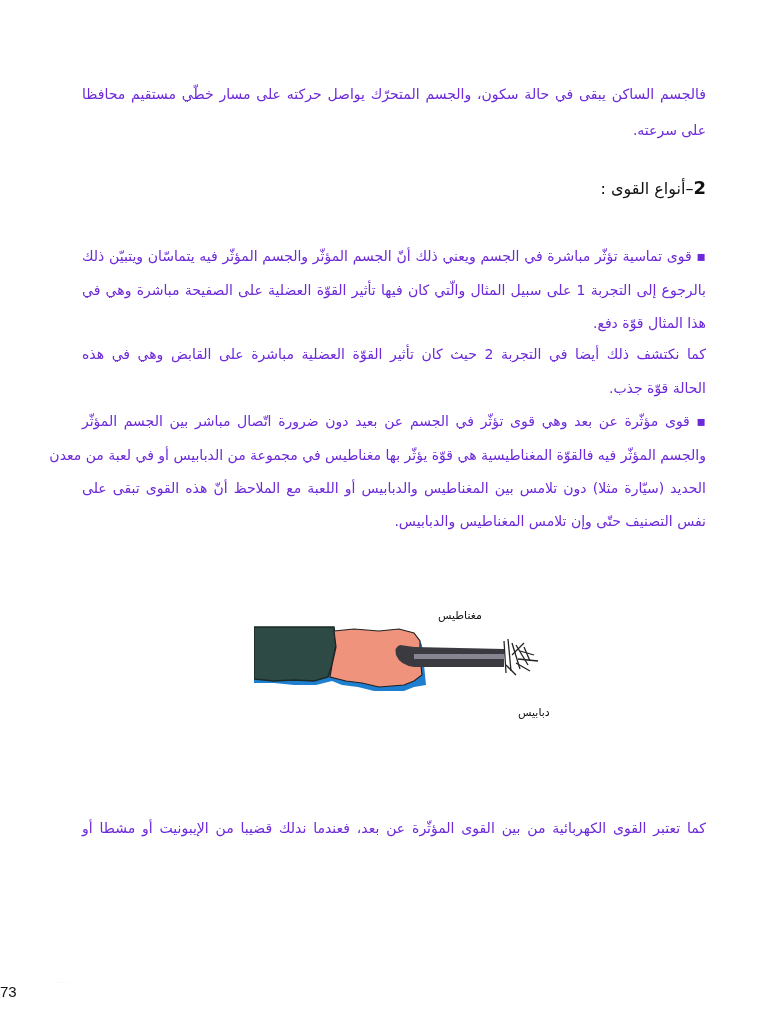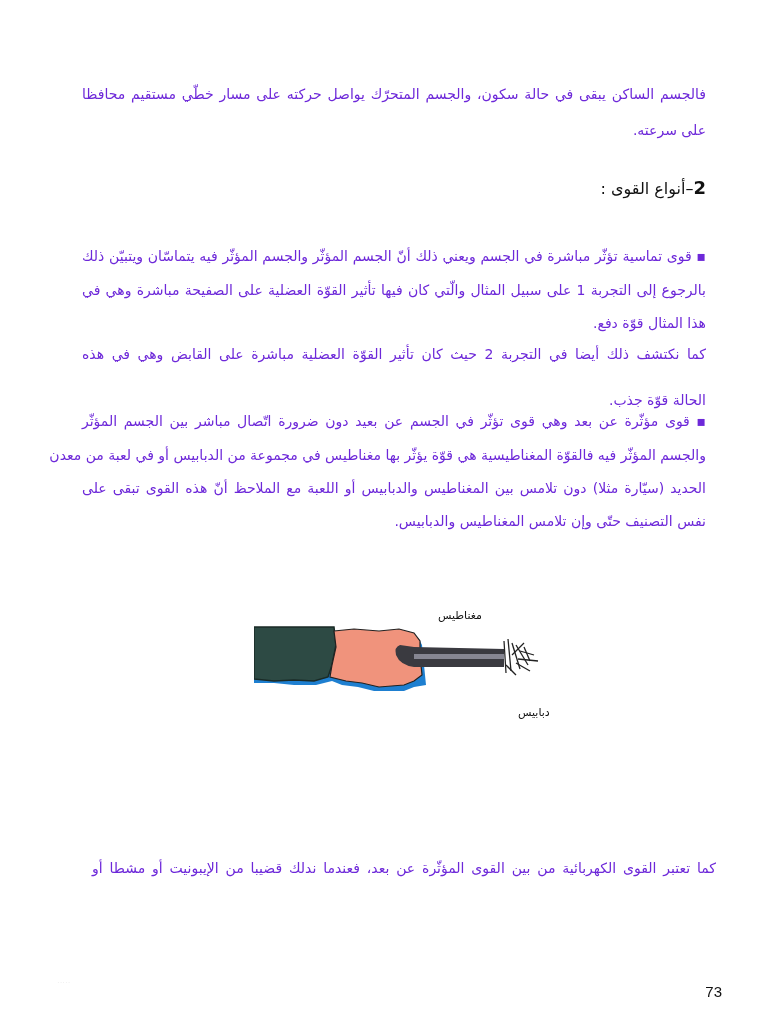--- a/index.html
+++ b/index.html
@@ -17,21 +17,21 @@
   .heading {
     position: absolute; direction: rtl; white-space: nowrap;
     font-family: "DejaVu Sans", sans-serif; font-size: 16px; line-height: 22px; color: #111;
   }
   .heading .num { font-weight: bold; font-size: 18px; }
   .figure { position: absolute; left: 254px; top: 605px; width: 300px; height: 120px; }
   .fig-label {
     position: absolute; direction: rtl; font-family: "DejaVu Sans", sans-serif; font-size: 11px; color: #111;
   }
   .page-number {
-    position: absolute; left: 0; width: 722px; top: 983px; text-align: right;
+    position: absolute; left: 0; width: 722px; top: 983px; text-align: left;
     font-family: "Liberation Sans", sans-serif; font-size: 15px; color: #111;
   }
   .faint-mark {
     position: absolute; left: 57px; top: 978px; font-family: "Liberation Sans", sans-serif;
     font-size: 8px; color: #eeeeee;
   }
 </style>
 </head>
 <body>
 
@@ -42,21 +42,21 @@
 
   <div class="heading" style="right:78px; top:177px;">
     <span class="num">2</span><span>–</span><span>أنواع القوى :</span>
   </div>
 
   <div class="line" style="left:82px; top:246px; width:624px;">▪ قوى تماسية تؤثّر مباشرة في الجسم ويعني ذلك أنّ الجسم المؤثّر والجسم المؤثّر فيه يتماسّان ويتبيّن ذلك</div>
   <div class="line" style="left:82px; top:280px; width:624px;">بالرجوع إلى التجربة  1 على سبيل المثال والّتي كان فيها تأثير القوّة العضلية على الصفيحة مباشرة وهي في</div>
   <div class="line last" style="left:82px; top:313px; width:624px;">هذا المثال قوّة دفع.</div>
 
   <div class="line" style="left:82px; top:344px; width:624px;">كما نكتشف ذلك أيضا في التجربة  2  حيث كان تأثير القوّة العضلية مباشرة على القابض وهي في هذه</div>
-  <div class="line last" style="left:82px; top:378px; width:624px;margin-top:12px;">الحالة قوّة جذب.</div>
+  <div class="line last" style="left:82px; top:378px; width:624px;">الحالة قوّة جذب.</div>
 
   <div class="line" style="left:82px; top:411px; width:624px;">▪ قوى مؤثّرة عن بعد وهي قوى تؤثّر في الجسم عن بعيد دون ضرورة اتّصال مباشر بين الجسم المؤثّر</div>
   <div class="line" style="left:82px; top:445px; width:624px;">والجسم المؤثّر فيه فالقوّة المغناطيسية هي قوّة يؤثّر بها مغناطيس في مجموعة من الدبابيس أو في لعبة من معدن</div>
   <div class="line" style="left:82px; top:478px; width:624px;">الحديد (سيّارة مثلا) دون تلامس بين المغناطيس والدبابيس أو اللعبة مع الملاحظ أنّ هذه القوى تبقى على</div>
   <div class="line last" style="left:82px; top:511px; width:624px;">نفس التصنيف حتّى وإن تلامس المغناطيس والدبابيس.</div>
 
   <div class="fig-label" style="left:438px; top:609px;">مغناطيس</div>
   <div class="figure" style="top:625px; height:80px;">
     <svg width="300" height="80" viewBox="0 0 300 80">
 
@@ -78,18 +78,18 @@
         <line x1="266" y1="26" x2="280" y2="30"></line>
         <line x1="262" y1="38" x2="276" y2="46"></line>
         <line x1="258" y1="30" x2="270" y2="18"></line>
         <line x1="270" y1="22" x2="276" y2="36"></line>
         <line x1="252" y1="40" x2="262" y2="50"></line>
       </g>
     </svg>
   </div>
   <div class="fig-label" style="left:487px; top:706px;margin-left:31px;">دبابيس</div>
 
-  <div class="line" style="left:92px; top:818px; width:624px;margin-top:40px;">كما تعتبر القوى الكهربائية من بين القوى المؤثّرة عن بعد، فعندما ندلك قضيبا من الإيبونيت أو مشطا أو</div>
+  <div class="line" style="left:82px; top:818px; width:624px;">كما تعتبر القوى الكهربائية من بين القوى المؤثّرة عن بعد، فعندما ندلك قضيبا من الإيبونيت أو مشطا أو</div>
 
   <div class="faint-mark">·····</div>
 
   <div class="page-number">73</div>
 </div>
 
 </body></html>

